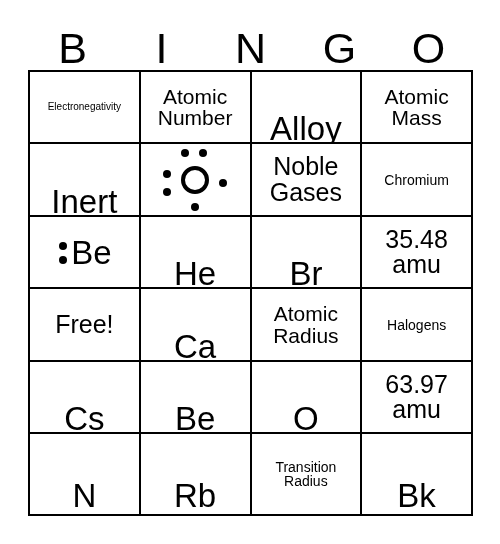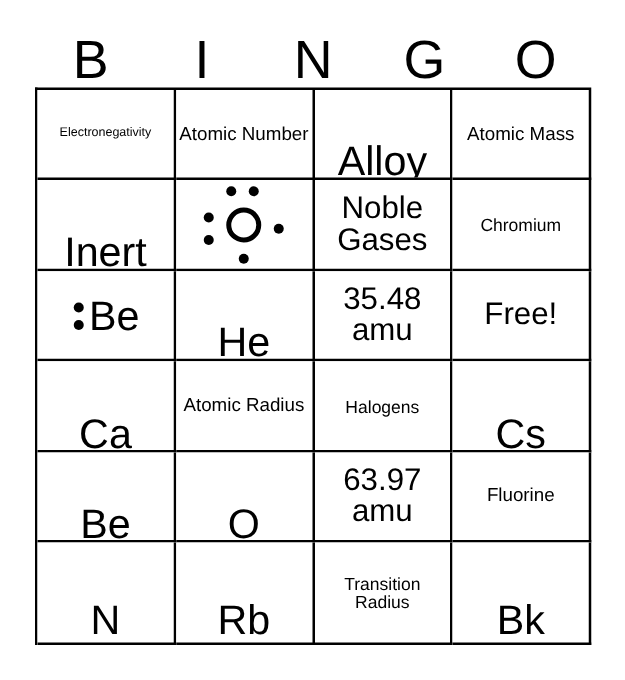--- a/index.html
+++ b/index.html
@@ -71,21 +71,21 @@
   .cell-text {
     display: block;
     line-height: 1.02;
     word-break: break-word;
     hyphens: none;
   }
 
   
   .sz-xs  { font-size: 10px; }
   .sz-sm  { font-size: 14px; }
-  .sz-md  { font-size: 15px; }
+  .sz-md  { font-size: 21px; }
   .sz-lg  { font-size: 25px; }
   .sz-xl  { font-size: 33px; margin-top: 44px; }
 
   
   .lewis-wrap {
     display: flex;
     align-items: center;
     justify-content: center;
     width: 100%;
     height: 100%;
@@ -196,20 +196,23 @@
           <span class="dot p-bot"></span>
         </span>
         <span class="sym">Be</span>
       </span>
     </div>
     <div class="cell">
       <span class="cell-text sz-xl">He</span>
     </div>
 
     <div class="cell">
+      <span class="cell-text sz-xl">Br</span>
+    </div>
+    <div class="cell">
       <span class="cell-text sz-lg">35.48 amu</span>
     </div>
     <div class="cell">
       <span class="cell-text sz-lg">Free!</span>
     </div>
     <div class="cell">
       <span class="cell-text sz-xl">Ca</span>
     </div>
     <div class="cell">
       <span class="cell-text sz-md">Atomic Radius</span>
@@ -224,23 +227,20 @@
     <div class="cell">
       <span class="cell-text sz-xl">Be</span>
     </div>
     <div class="cell">
       <span class="cell-text sz-xl">O</span>
     </div>
     <div class="cell">
       <span class="cell-text sz-lg">63.97 amu</span>
     </div>
 
-    <div class="cell">
-      <span class="cell-text sz-md">Fluorine</span>
-    </div>
     <div class="cell">
       <span class="cell-text sz-xl">N</span>
     </div>
     <div class="cell">
       <span class="cell-text sz-xl">Rb</span>
     </div>
     <div class="cell">
       <span class="cell-text sz-sm">Transition Radius</span>
     </div>
     <div class="cell">

